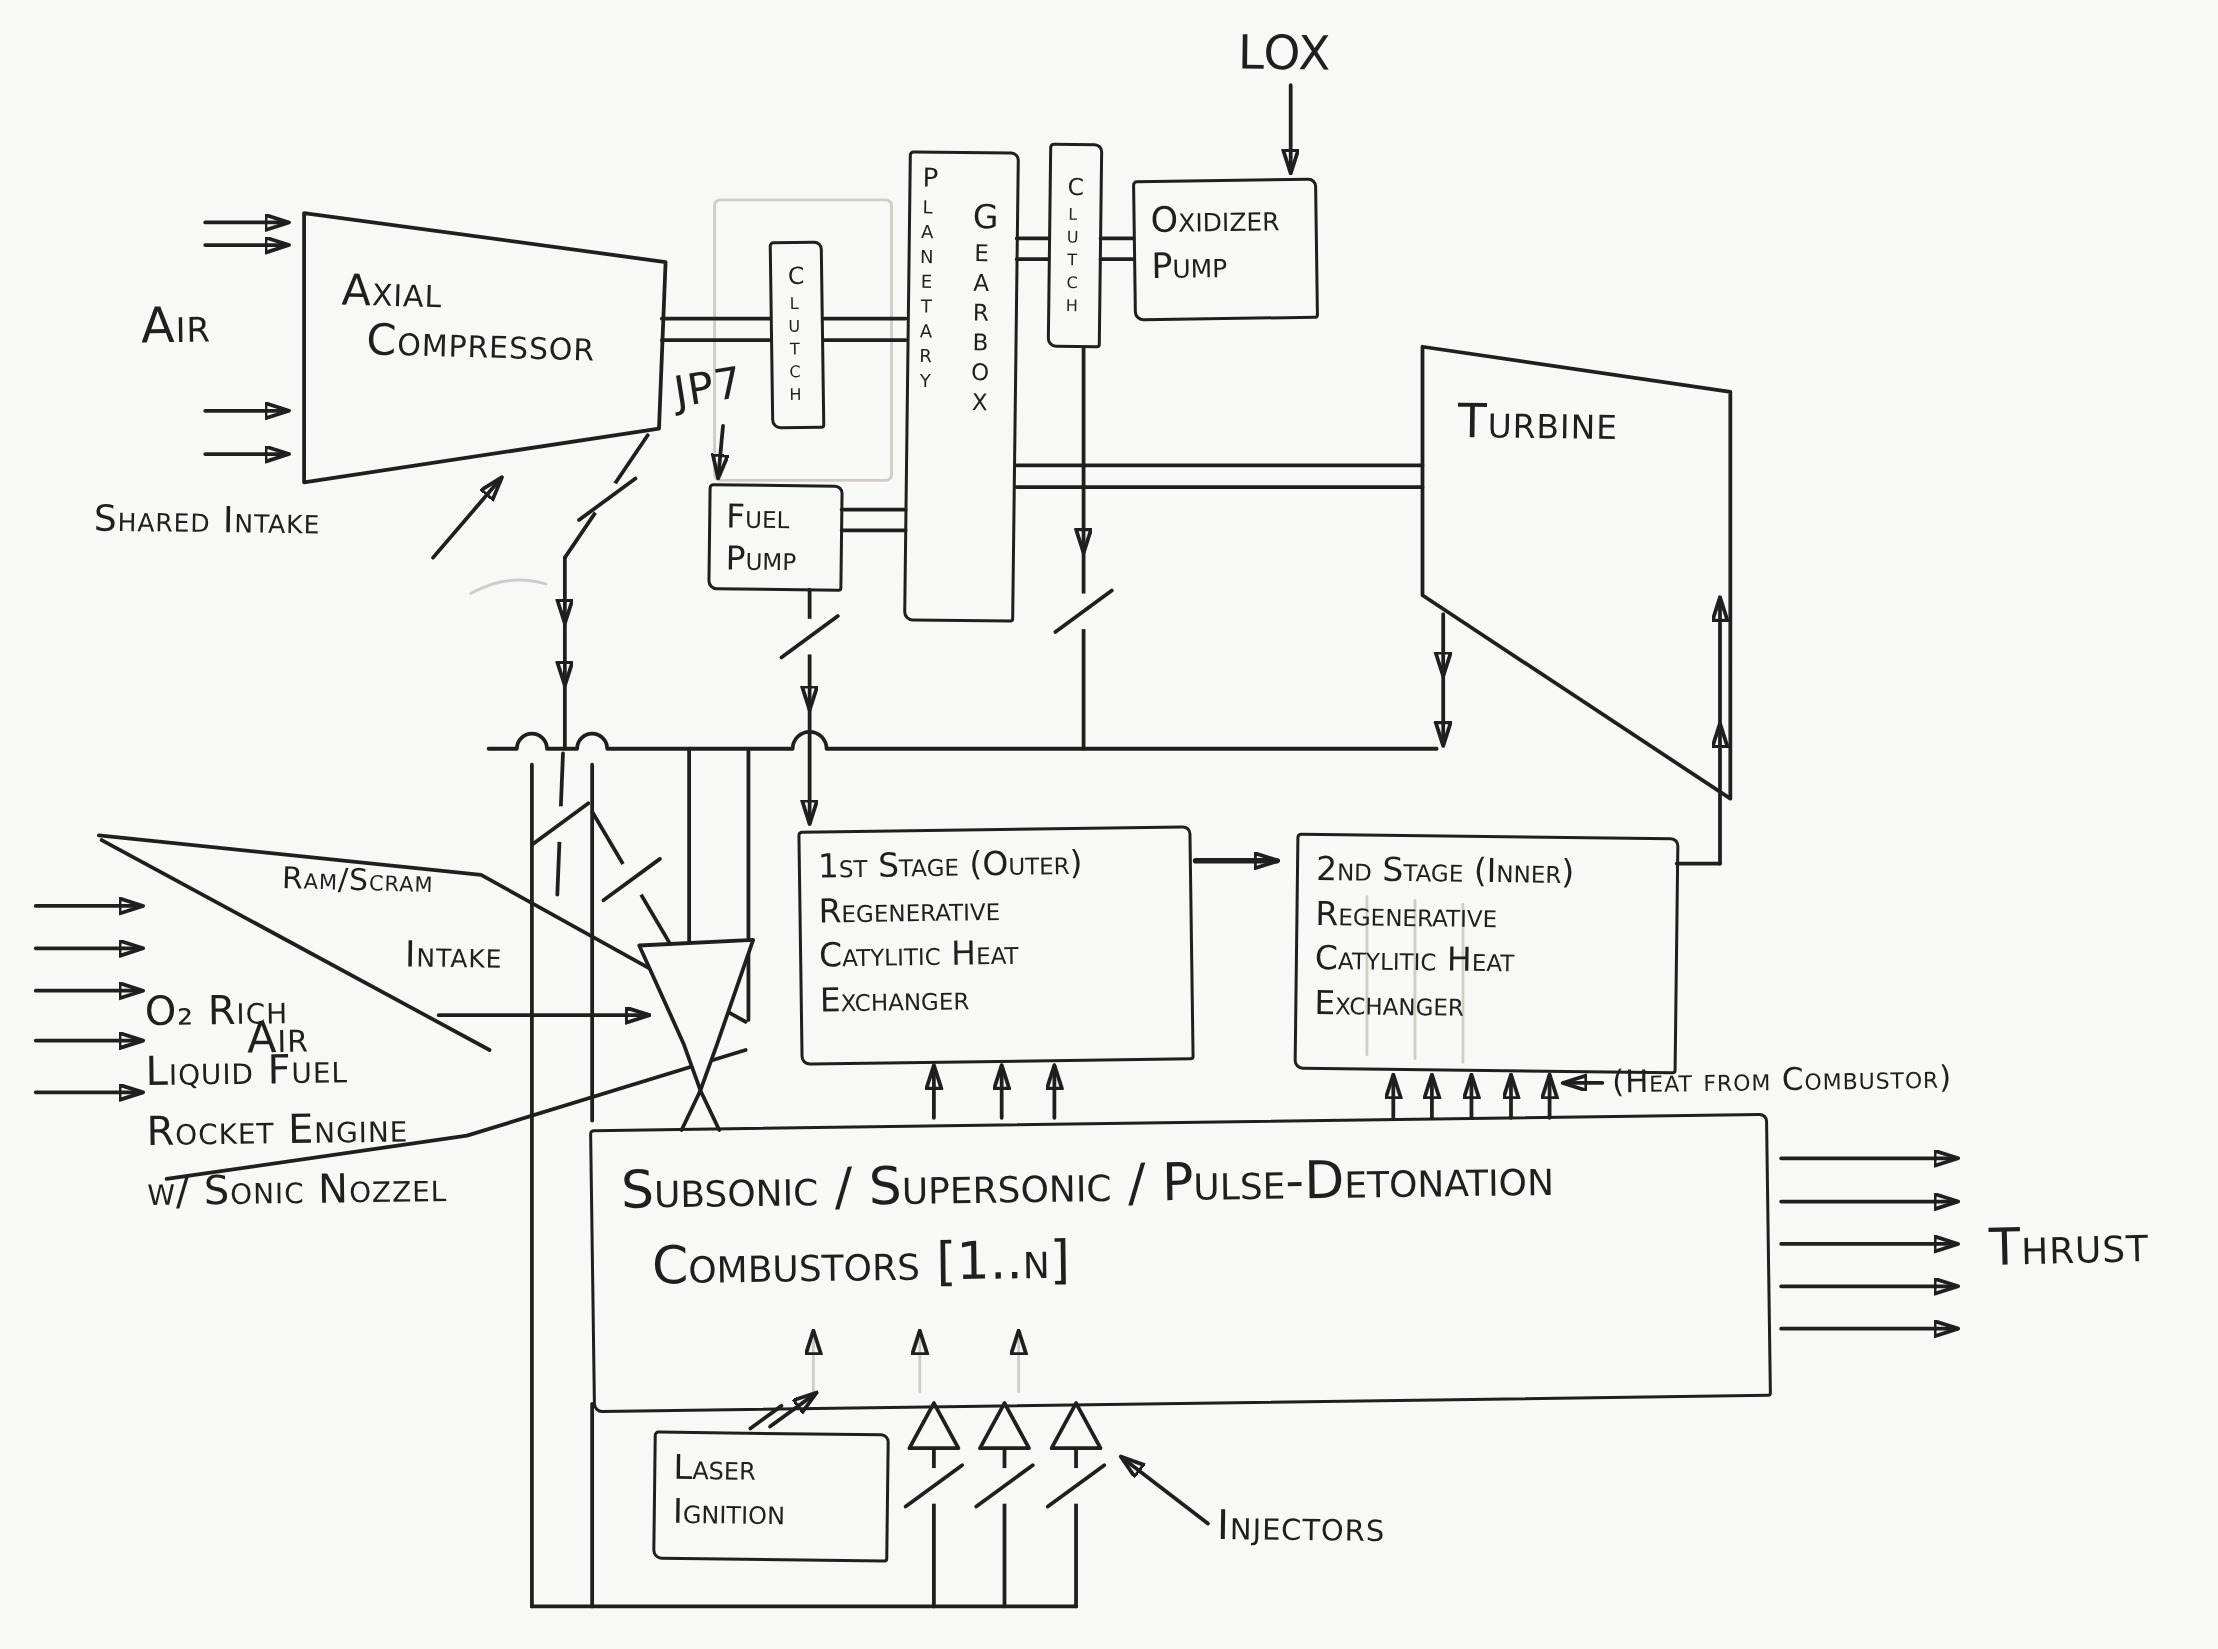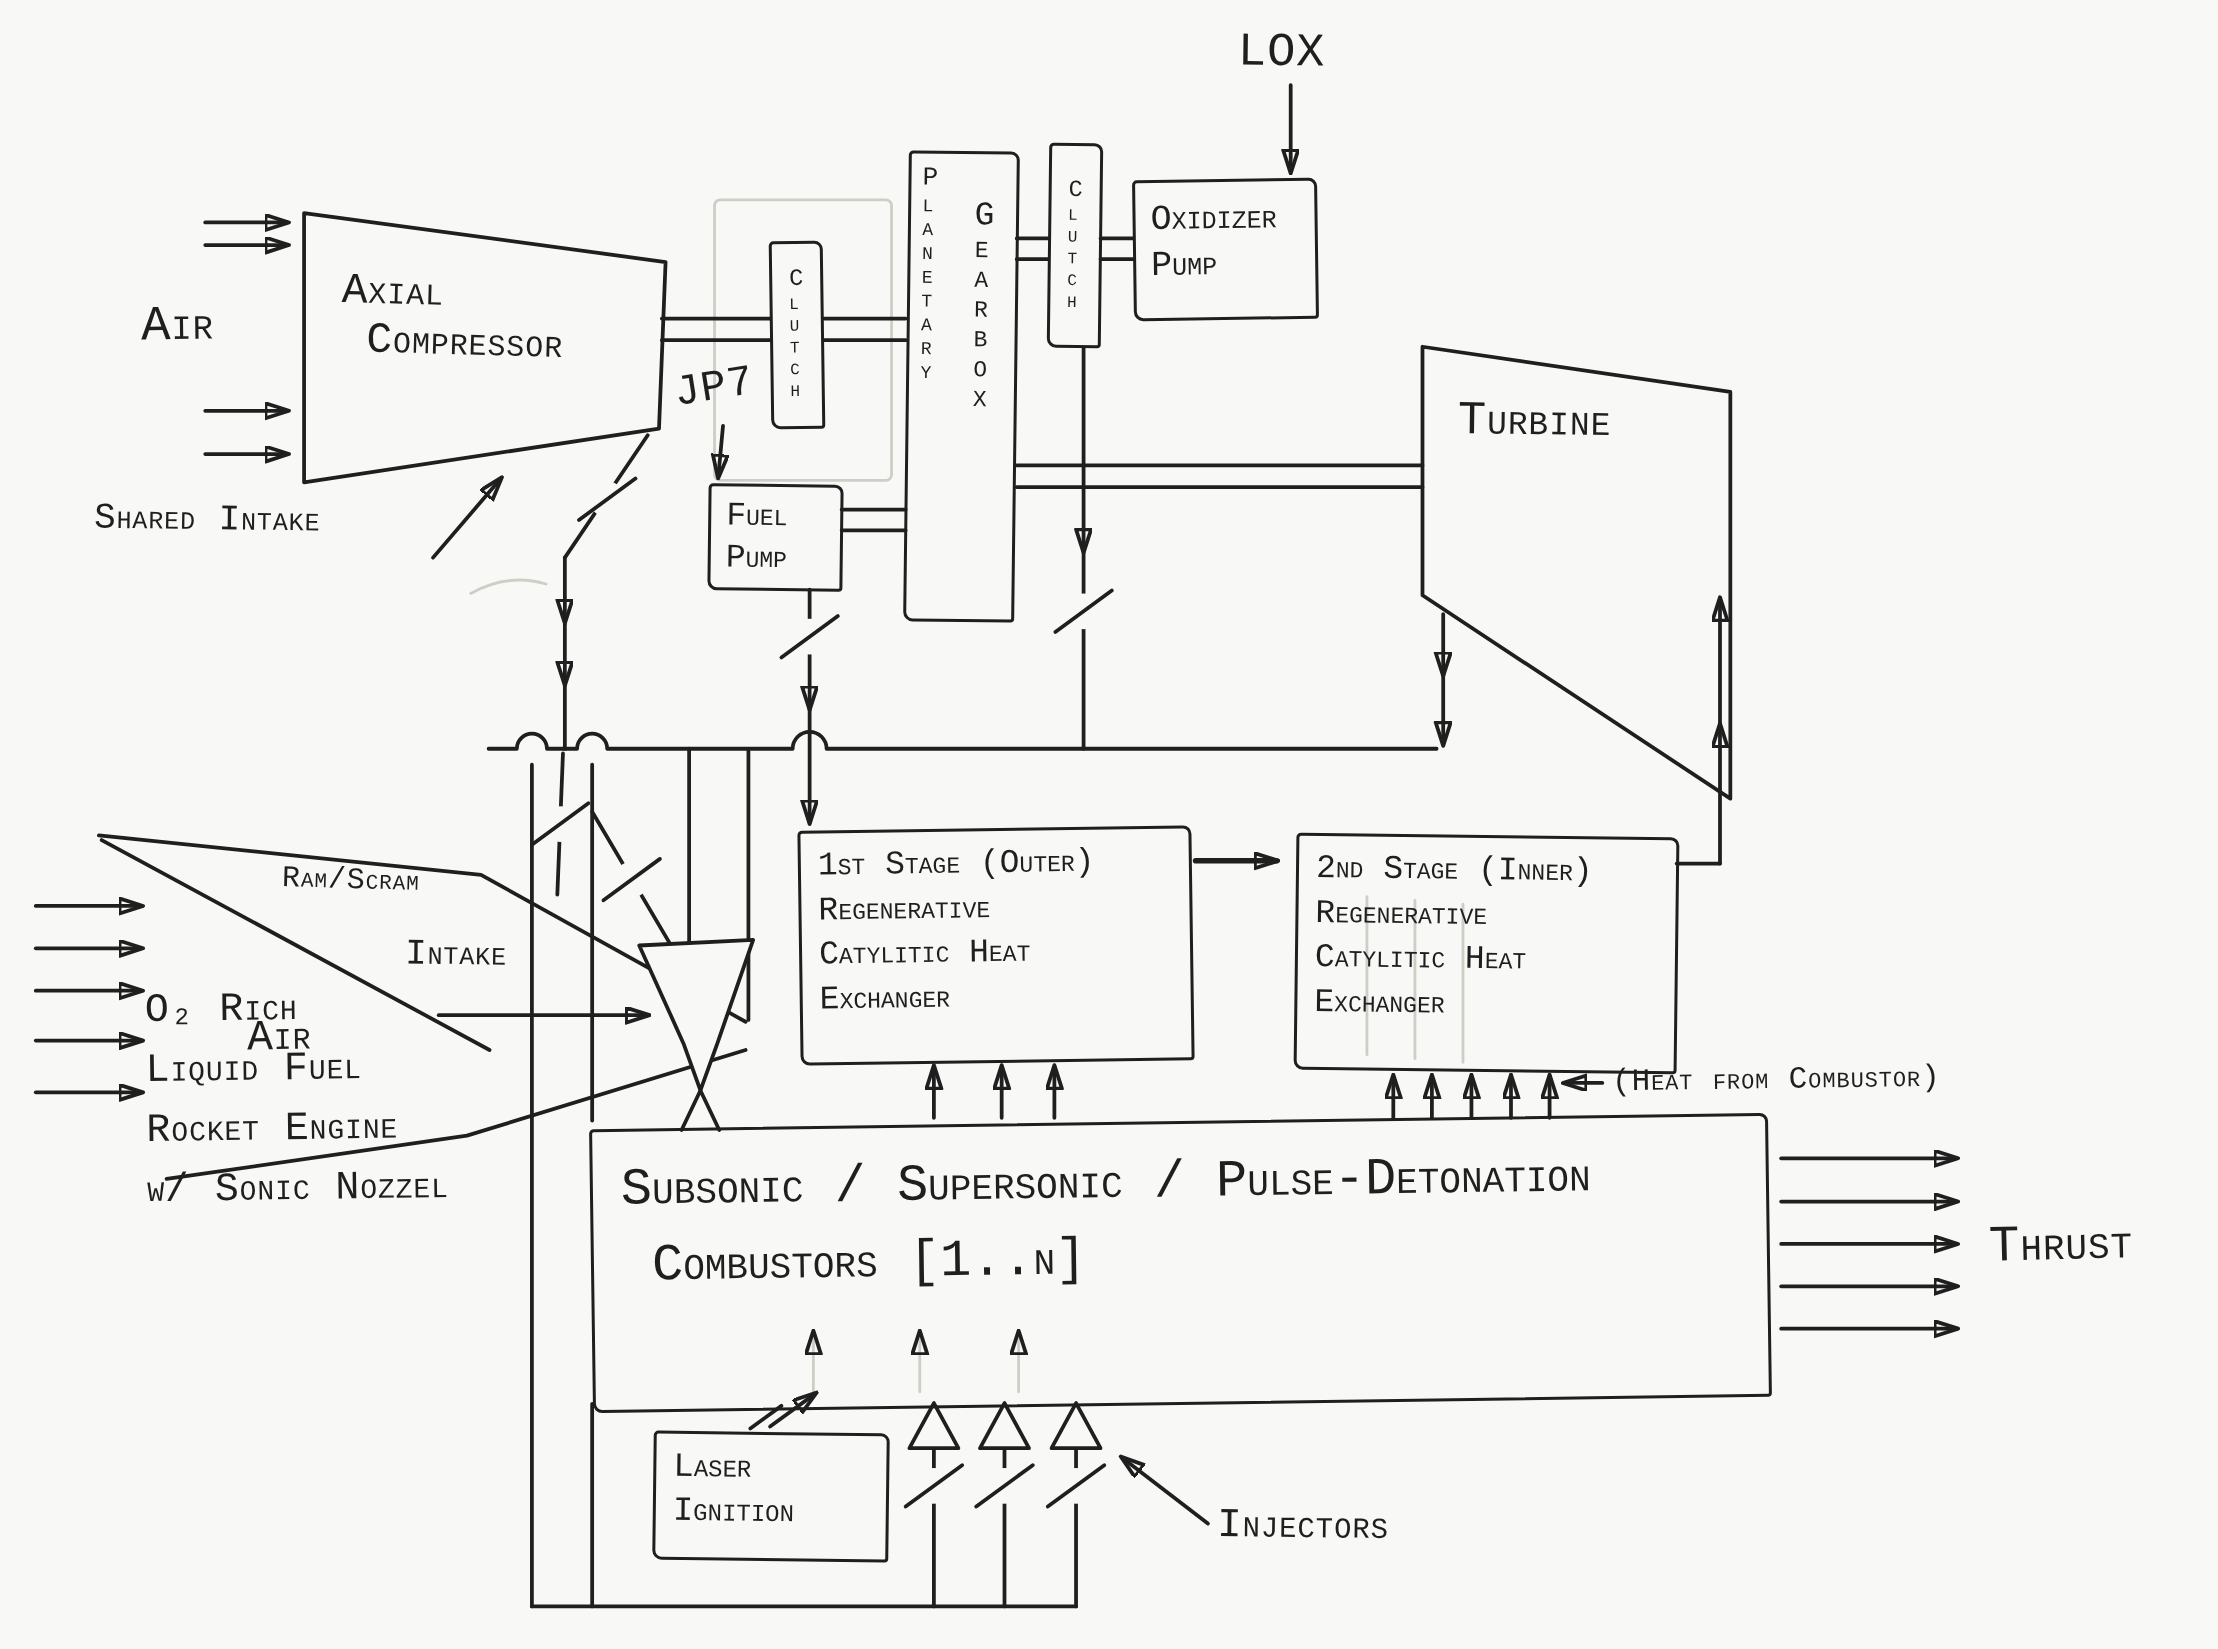--- a/index.html
+++ b/index.html
@@ -1,19 +1,19 @@
 <!DOCTYPE html>
 <html style="--paper: #f8f8f6; --ink: #1f1f1f; --pencil: #cfcdc5;font-size:15px"><head>
 <meta charset="utf-8">
 <style>
   :root{ --ink:#1f1f1f; --paper:#f8f8f6; --pencil:#cfcdc5; }
   html,body{ margin:0; padding:0; }
   body{ width:2218px; height:1650px; background:var(--paper); overflow:hidden;
         font-family:"DejaVu Sans", sans-serif; color:var(--ink); }
-  #stage{ position:relative; width:2210px; height:1650px;font-family:Liberation Mono, monospace; }
+  #stage{ position:relative; width:2210px; height:1650px; }
   #wiresvg{ position:absolute; left:0; top:0; }
   #wiresvg line, #wiresvg path, #wiresvg polyline, #wiresvg polygon{
       stroke:var(--ink); stroke-width:4; fill:none;
       stroke-linecap:round; stroke-linejoin:round; }
   #wiresvg .fillpaper{ fill:var(--paper); }
   #wiresvg .thick{ stroke-width:6; }
   #wiresvg .ghost line, #wiresvg .ghost path, #wiresvg .ghost rect{
       stroke:var(--pencil); stroke-width:3; fill:none; }
   .mk{ fill:var(--ink); stroke:none; }
   .mkg{ fill:var(--pencil); stroke:none; }

